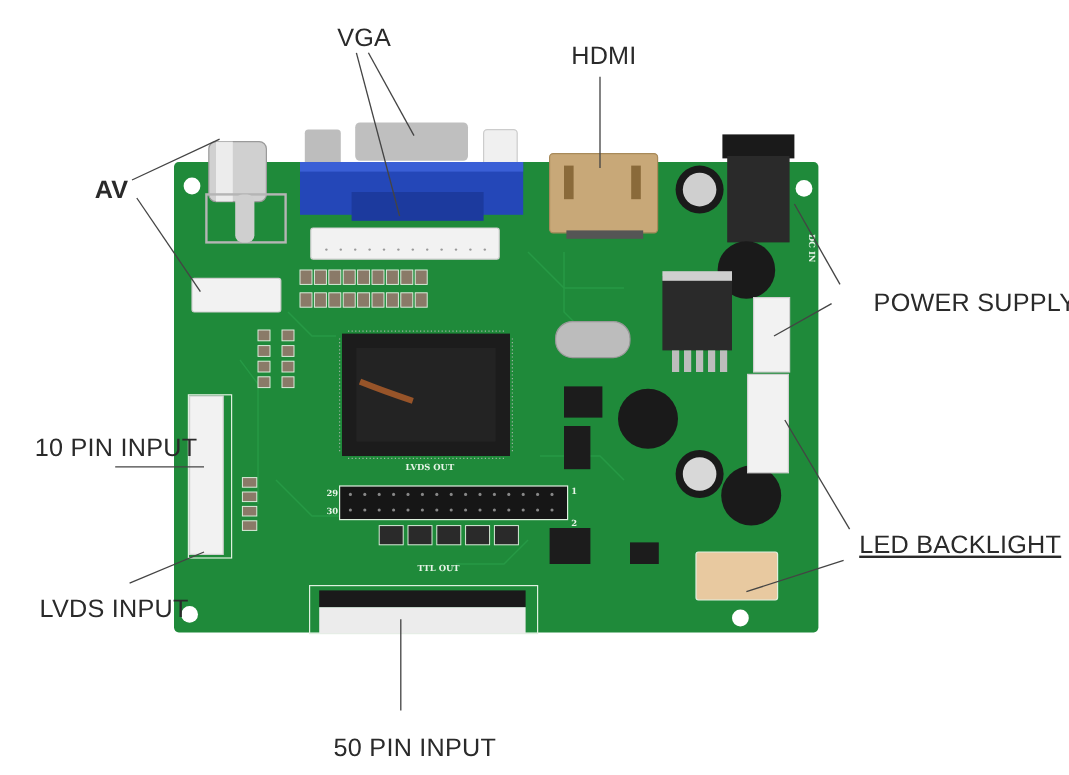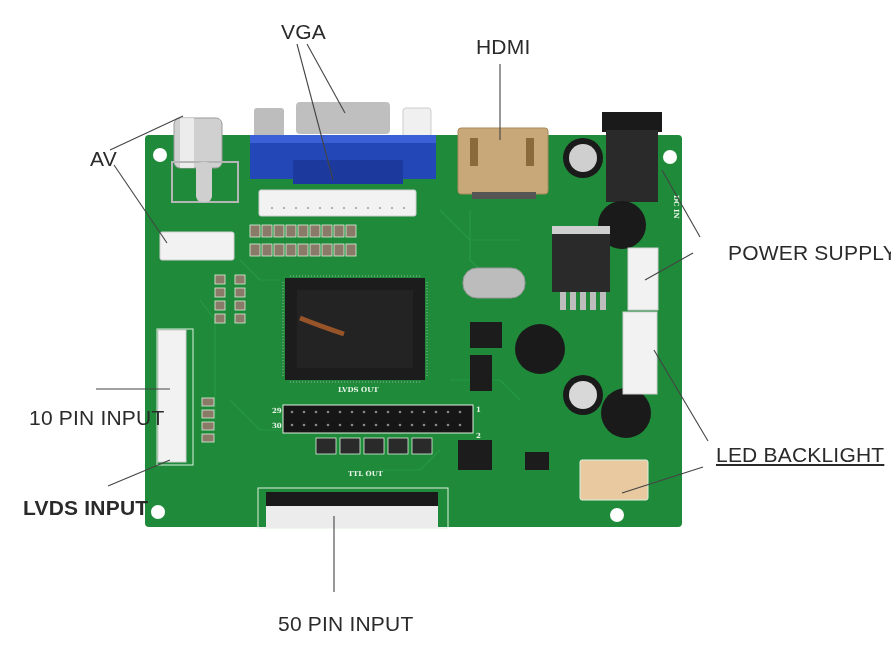--- a/index.html
+++ b/index.html
@@ -225,20 +225,20 @@
 
       <line x1="708" y1="441" x2="654" y2="350"></line>
       <line x1="703" y1="467" x2="622" y2="493"></line>
 
       <line x1="334" y1="516" x2="334" y2="592"></line>
     </g>
   </svg>
 
   <div class="label" style="left:281px; top:20px;">VGA</div>
   <div class="label" style="left:476px; top:35px;">HDMI</div>
-  <div class="label" style="left:90px; top:147px;">AV</div>
+  <div class="label" style="left:79px; top:147px;font-weight:bold;">AV</div>
   <div class="label" style="left:728px; top:241px;">POWER SUPPLY</div>
-  <div class="label" style="left:29px; top:362px;margin-top:44px;">10 PIN INPUT</div>
+  <div class="label" style="left:29px; top:362px;">10 PIN INPUT</div>
   <div class="label" style="left:716px; top:443px;text-decoration:underline;">LED BACKLIGHT</div>
-  <div class="label" style="left:23px; top:496px;font-weight:bold;">LVDS INPUT</div>
+  <div class="label" style="left:33px; top:496px;">LVDS INPUT</div>
   <div class="label" style="left:278px; top:612px;">50 PIN INPUT</div>
 
 </div>
 
 </body></html>

